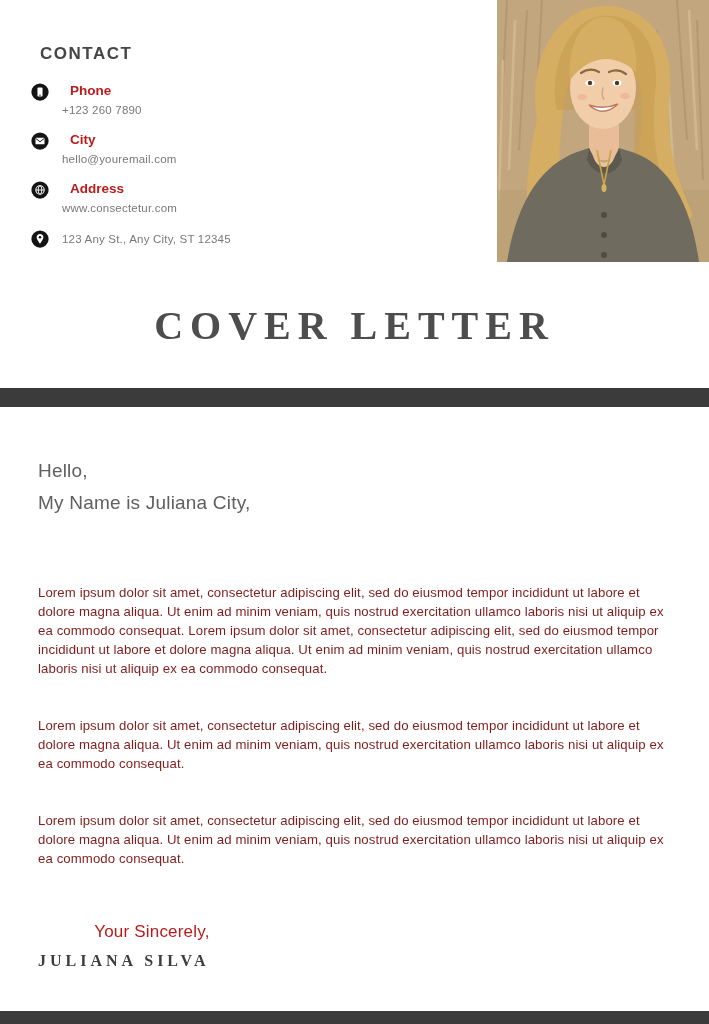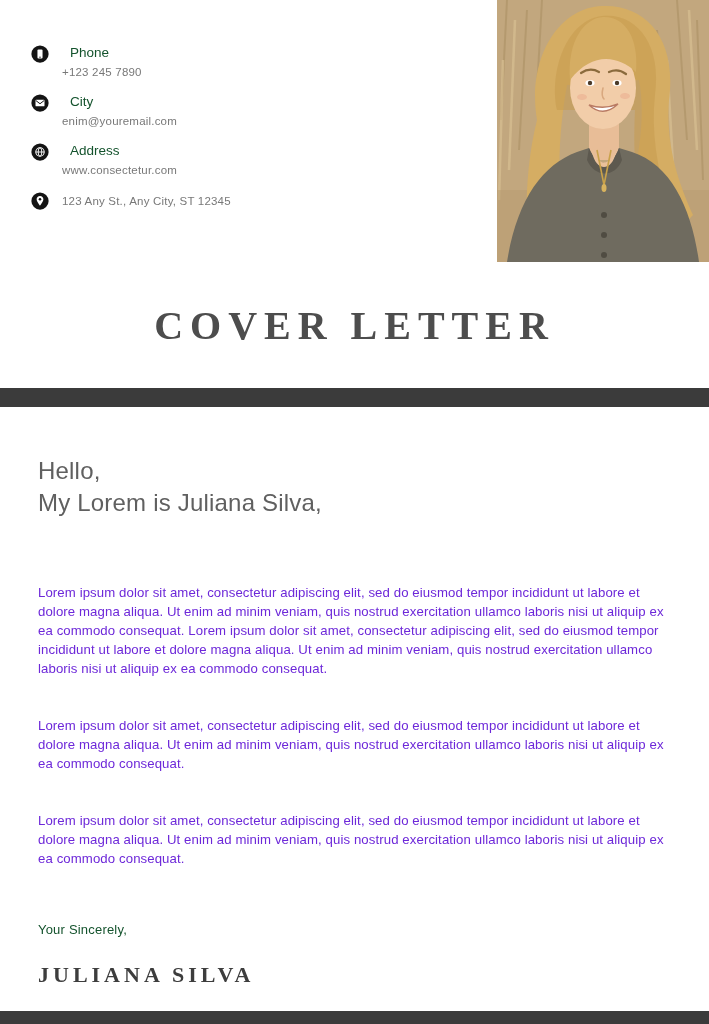--- a/index.html
+++ b/index.html
@@ -13,86 +13,87 @@
   }
   
   .contact{position:absolute;left:40px;top:44px;width:420px;}
   .contact-heading{
     font-size:17px;font-weight:bold;color:#454545;
     letter-spacing:1.5px;margin:0 0 18px 0;
   }
   .contact-item{display:flex;align-items:flex-start;margin:0 0 13px -9px;}
   .contact-icon{width:18px;height:18px;flex:0 0 18px;margin-right:13px;margin-top:1px;}
   .contact-texts{display:flex;flex-direction:column;}
-  .contact-label{font-size:13.5px;font-weight:normal;color:#14532d;line-height:18px;padding-left:8px;}
+  .contact-label{font-size:13.5px;font-weight:bold;color:#b91c1c;line-height:18px;padding-left:8px;}
   .contact-value{font-size:11.5px;color:#787878;line-height:16px;margin-top:2px;letter-spacing:.2px;}
   
   .photo{position:absolute;left:497px;top:0;width:212px;height:262px;overflow:hidden;}
   .photo svg{display:block;}
   
   .title{
     position:absolute;left:0;top:302px;width:709px;
     text-align:center;
     font-family:"Liberation Serif", serif;
     font-weight:bold;font-size:40px;letter-spacing:7px;
     color:#4d4d4d;
   }
   
   .bar-mid{position:absolute;left:0;top:388px;width:709px;height:19px;background:#3b3b3b;}
   .bar-bottom{position:absolute;left:0;bottom:0;width:709px;height:13px;background:#3b3b3b;}
   
   .letter{position:absolute;left:38px;top:455px;width:634px;}
-  .greet{font-size:24px;color:#606060;line-height:32px;letter-spacing:.2px;}
+  .greet{font-size:19px;color:#606060;line-height:32px;letter-spacing:.2px;}
   .paras{margin-top:64px;}
   .para{
-    font-size:13.2px;color:#6d28d9;line-height:19px;
+    font-size:13.2px;color:#7f1d1d;line-height:19px;
     margin:10px 0 38px 0;letter-spacing:.1px;
   }
   
   .closing{position:absolute;left:38px;top:922px;}
-  .sincerely{font-size:13px;color:#14532d;letter-spacing:.2px;}
+  .sincerely{font-size:17px;color:#b91c1c;letter-spacing:.2px;text-align:right;}
   .sig-name{
-    margin-top:25px;
+    margin-top:10px;
     font-family:"Liberation Serif", serif;
-    font-weight:bold;font-size:22px;letter-spacing:4px;
+    font-weight:bold;font-size:16px;letter-spacing:4px;
     color:#3d3d3d;
   }
 </style>
 </head>
 <body>
 
 <div class="page">
 
   <div class="contact">
+    <div class="contact-heading">CONTACT</div>
 
     <div class="contact-item">
       <span class="contact-icon">
         <svg width="18" height="18" viewBox="0 0 24 24">
           <circle cx="12" cy="12" r="11.5" fill="#141414"></circle>
           <rect x="8.6" y="6" width="6.8" height="12" rx="1.4" fill="#ffffff"></rect>
           <rect x="10.6" y="15.6" width="2.8" height="1.1" rx="0.5" fill="#141414"></rect>
         </svg>
       </span>
       <span class="contact-texts">
         <span class="contact-label">Phone</span>
-        <span class="contact-value">+123 245 7890</span>
+        <span class="contact-value">+123 260 7890</span>
       </span>
     </div>
 
     <div class="contact-item">
       <span class="contact-icon">
         <svg width="18" height="18" viewBox="0 0 24 24">
           <circle cx="12" cy="12" r="11.5" fill="#141414"></circle>
           <rect x="6" y="7.8" width="12" height="8.6" rx="1.2" fill="#ffffff"></rect>
           <path d="M6.6 8.8 L12 13 L17.4 8.8" fill="none" stroke="#141414" stroke-width="1.3"></path>
         </svg>
       </span>
       <span class="contact-texts">
         <span class="contact-label">City</span>
-        <span class="contact-value">enim@youremail.com</span>
+        <span class="contact-value">hello@youremail.com</span>
       </span>
     </div>
 
     <div class="contact-item">
       <span class="contact-icon">
         <svg width="18" height="18" viewBox="0 0 24 24">
           <circle cx="12" cy="12" r="11.5" fill="#141414"></circle>
           <circle cx="12" cy="12" r="5.6" fill="none" stroke="#ffffff" stroke-width="1.4"></circle>
           <ellipse cx="12" cy="12" rx="2.4" ry="5.6" fill="none" stroke="#ffffff" stroke-width="1.2"></ellipse>
           <line x1="6.4" y1="12" x2="17.6" y2="12" stroke="#ffffff" stroke-width="1.2"></line>
@@ -175,21 +176,21 @@
       <circle cx="107" cy="255" r="3" fill="#504c42"></circle>
     </svg>
   </div>
 
   <div class="title">COVER LETTER</div>
 
   <div class="bar-mid"></div>
 
   <div class="letter">
     <div class="greet">Hello,</div>
-    <div class="greet">My Lorem is Juliana Silva,</div>
+    <div class="greet">My Name is Juliana City,</div>
 
     <div class="paras">
       <p class="para">Lorem ipsum dolor sit amet, consectetur adipiscing elit, sed do eiusmod tempor incididunt ut labore et dolore magna aliqua. Ut enim ad minim veniam, quis nostrud exercitation ullamco laboris nisi ut aliquip ex ea commodo consequat. Lorem ipsum dolor sit amet, consectetur adipiscing elit, sed do eiusmod tempor incididunt ut labore et dolore magna aliqua. Ut enim ad minim veniam, quis nostrud exercitation ullamco laboris nisi ut aliquip ex ea commodo consequat.</p>
       <p class="para">Lorem ipsum dolor sit amet, consectetur adipiscing elit, sed do eiusmod tempor incididunt ut labore et dolore magna aliqua. Ut enim ad minim veniam, quis nostrud exercitation ullamco laboris nisi ut aliquip ex ea commodo consequat.</p>
       <p class="para">Lorem ipsum dolor sit amet, consectetur adipiscing elit, sed do eiusmod tempor incididunt ut labore et dolore magna aliqua. Ut enim ad minim veniam, quis nostrud exercitation ullamco laboris nisi ut aliquip ex ea commodo consequat.</p>
     </div>
   </div>
 
   <div class="closing">
     <div class="sincerely">Your Sincerely,</div>

